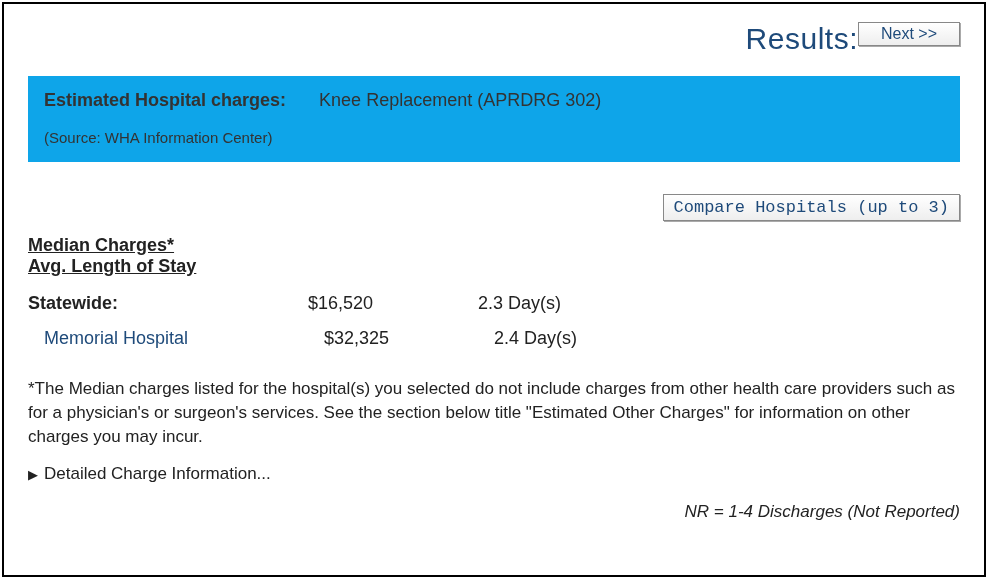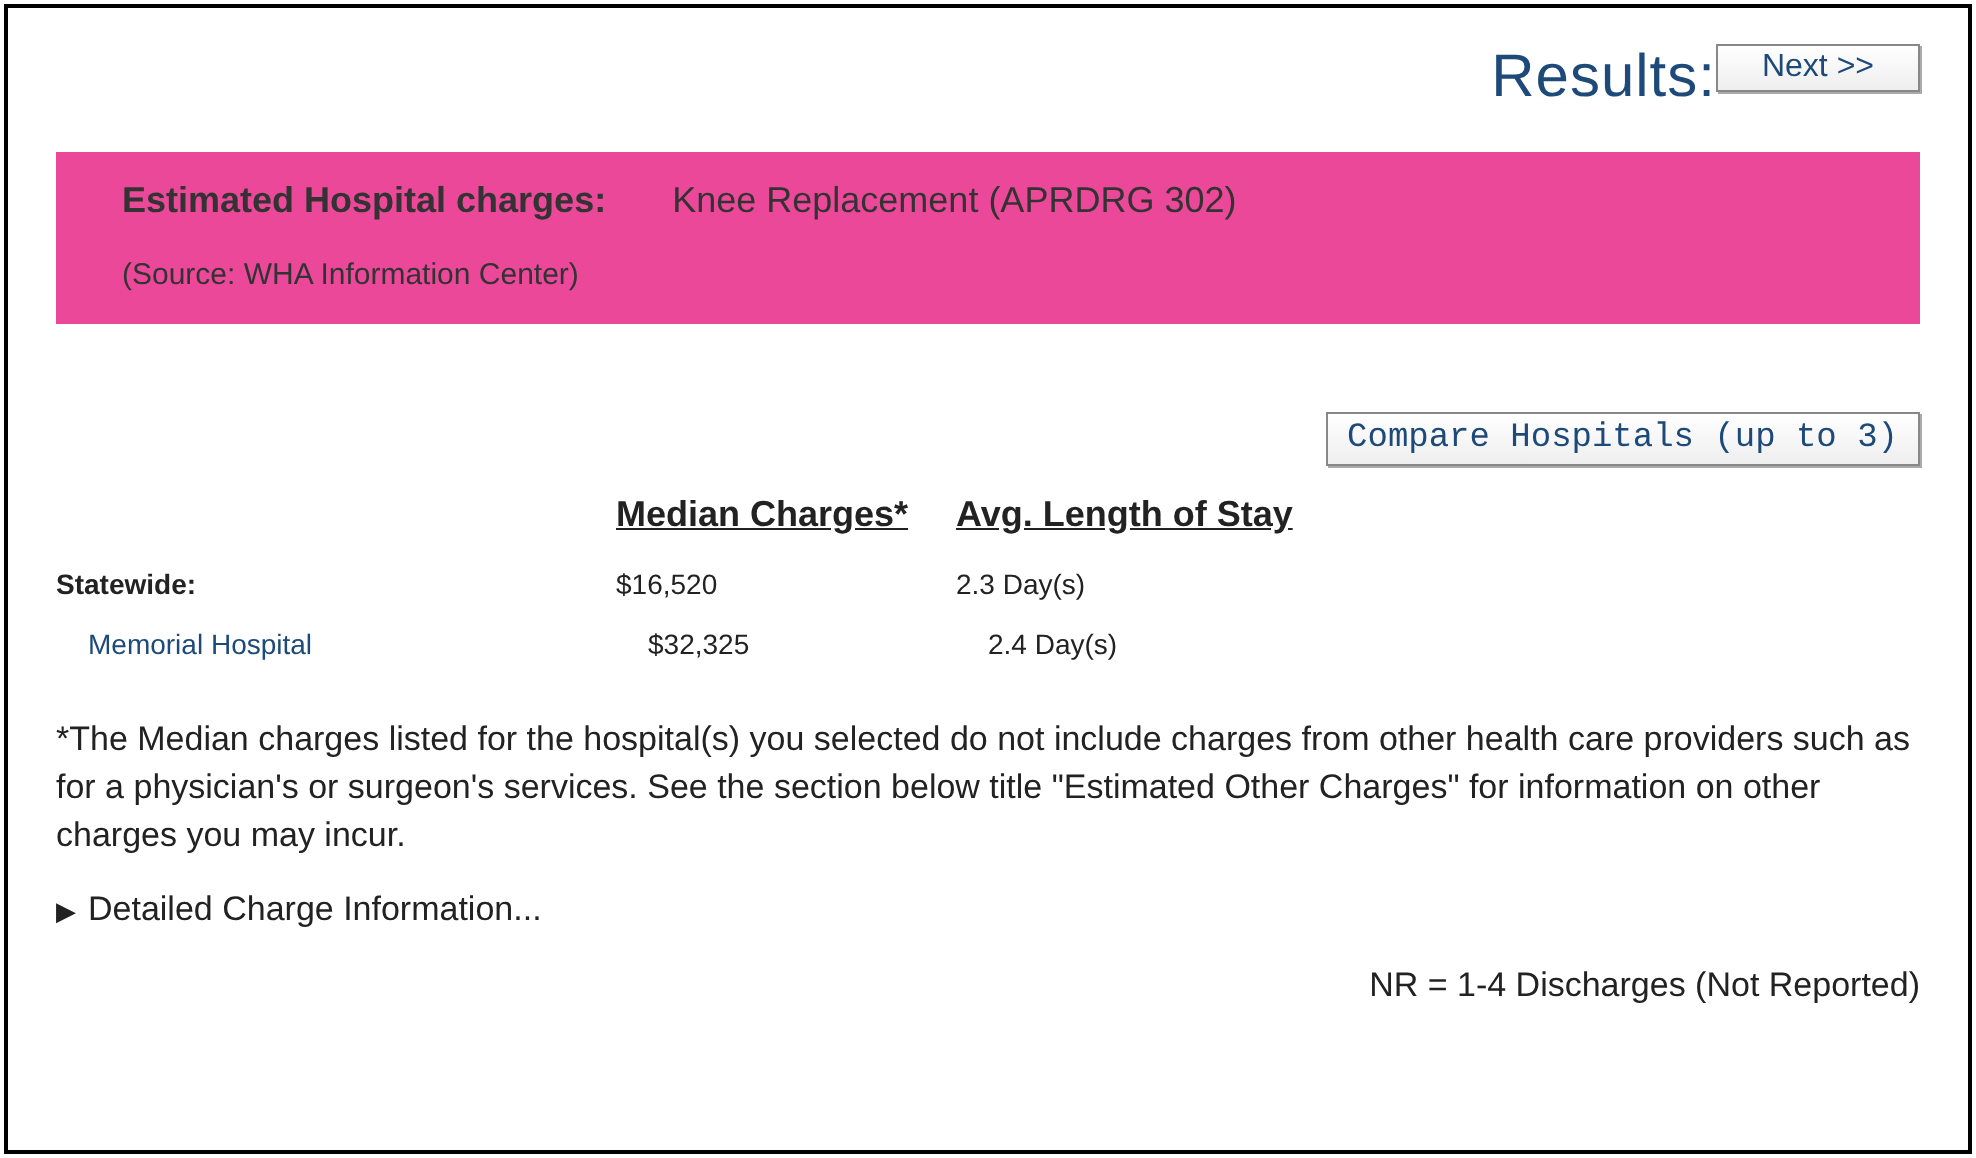--- a/index.html
+++ b/index.html
@@ -35,23 +35,23 @@
       border: 1px solid #888;
       background: linear-gradient(#fff, #eee);
       padding: 2px 22px;
       font-size: 16px;
       color: #1e4a7a;
       cursor: pointer;
       font-family: inherit;
       box-shadow: 1px 1px 0 #aaa;
     }
     .info-box {
-      background: #ec4899;
-      padding: 14px 16px 16px 33px;
-      margin-bottom: 44px;
+      background: #0ea5e9;
+      padding: 14px 16px 16px 16px;
+      margin-bottom: 32px;
     }
     .info-row1 {
       font-size: 18px;
       color: #333;
       margin-bottom: 18px;
     }
     .info-label {
       font-weight: bold;
       margin-right: 28px;
     }
@@ -74,40 +74,41 @@
       font-family: Liberation Mono, monospace;
       box-shadow: 1px 1px 0 #aaa;
     }
     .data-table {
       margin-left: 0;
       margin-bottom: 28px;
     }
     .table-header {
       display: flex;
       margin-bottom: 16px;
+      flex-direction: column;
     }
     .col-name {
       width: 280px;
     }
     .col-median {
       width: 170px;
     }
     .col-los {
       width: 200px;
     }
     .th {
       font-size: 18px;
       font-weight: bold;
       text-decoration: underline;
       color: #222;
     }
     .table-row {
       display: flex;
       margin-bottom: 14px;
-      font-size: 14px;
+      font-size: 18px;
     }
     .row-label-bold {
       font-weight: bold;
       color: #222;
     }
     .row-label-link {
       color: #1e4a7a;
       cursor: pointer;
       margin-left: 16px;
     }
@@ -127,20 +128,21 @@
       font-size: 17px;
       color: #222;
       cursor: pointer;
       margin-bottom: 18px;
     }
     .triangle {
       font-size: 13px;
     }
     .legend {
       text-align: right;
+      font-style: italic;
       font-size: 17px;
       color: #222;
     }
   </style>
 </head>
 <body>
 
 <div class="container">
 
   <div class="header-row">

